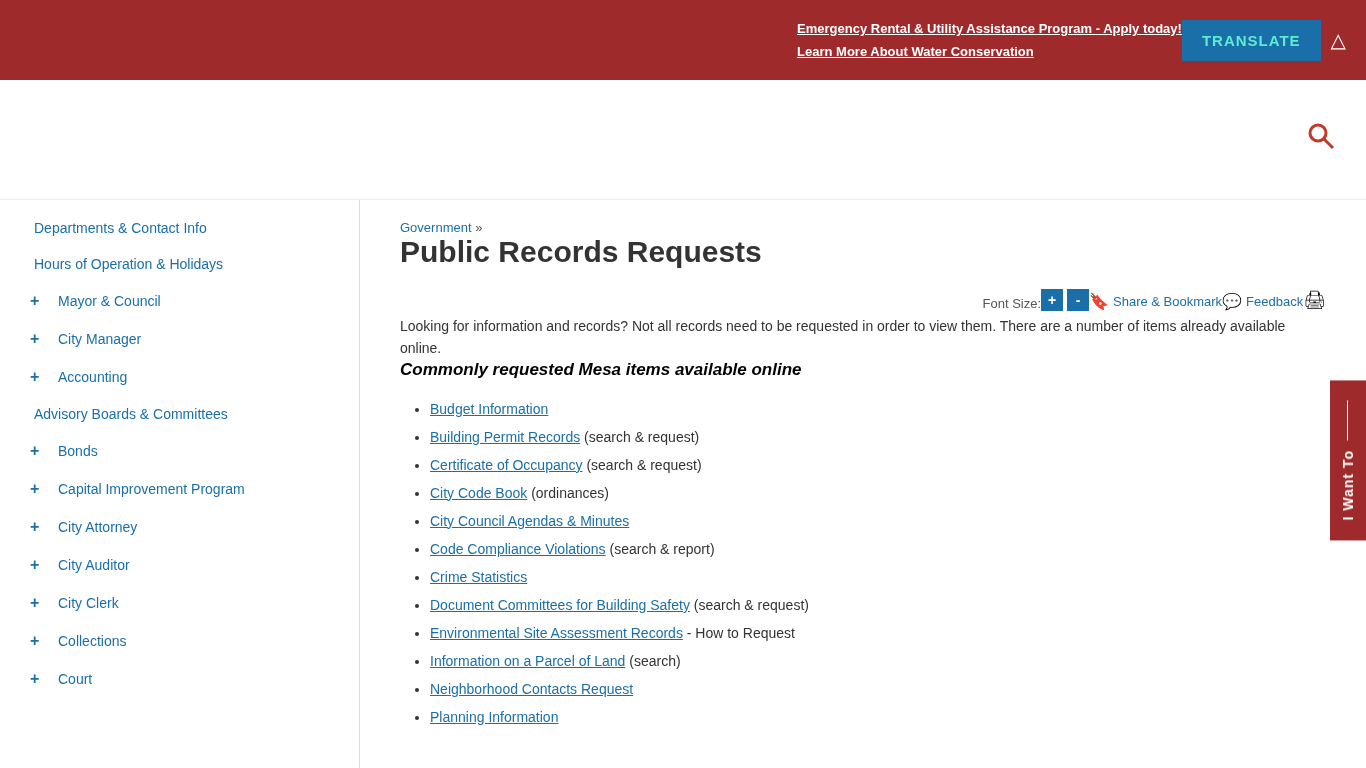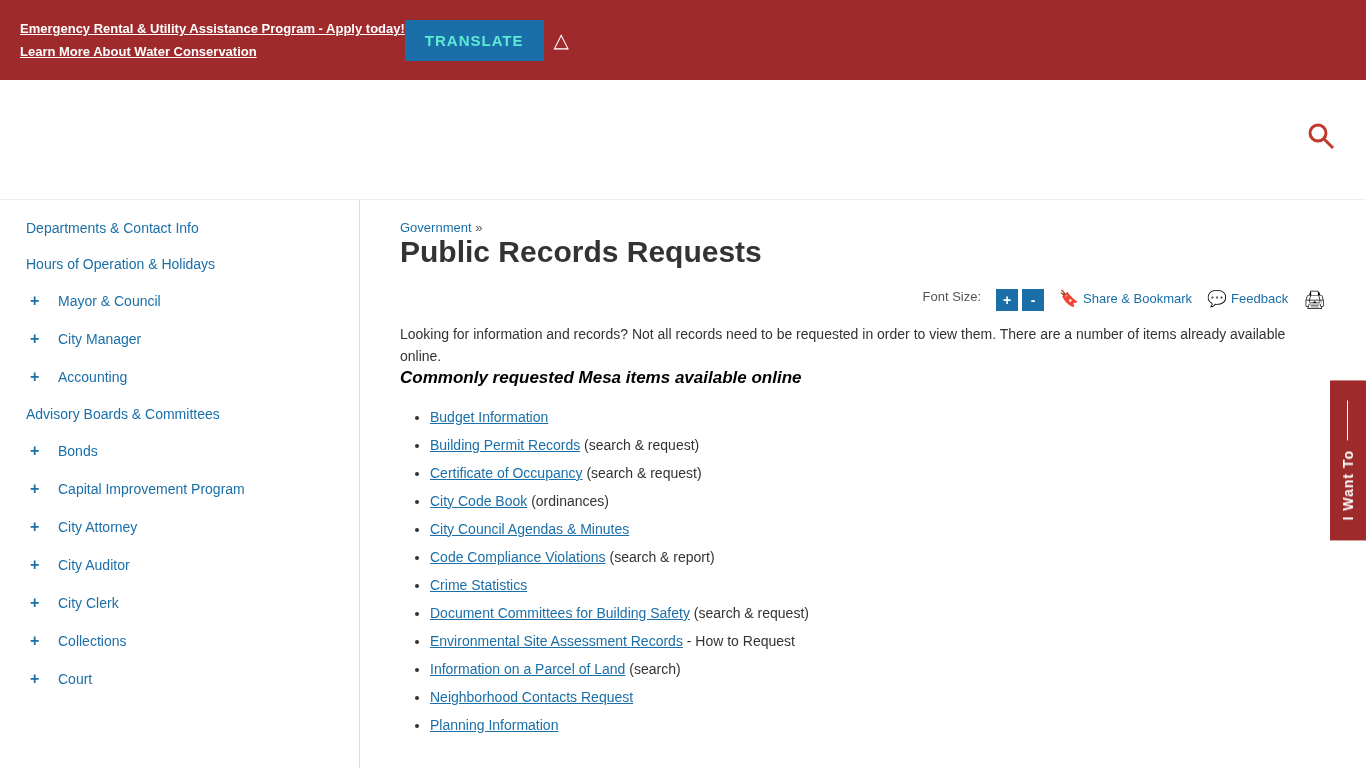--- a/index.html
+++ b/index.html
@@ -3,21 +3,21 @@
   <meta charset="utf-8">
   <style>
     * { margin: 0; padding: 0; box-sizing: border-box; }
     body { font-family: Arial, Helvetica, sans-serif; font-size: 14px; color: #333; background: #fff; }
 
     
     .top-banner {
       background-color: #9e2a2b;
       padding: 0 20px;
       display: flex;
-      justify-content: flex-start;
+      justify-content: flex-end;
       align-items: center;
       min-height: 80px;
     }
     .top-banner-links { display: flex; flex-direction: column; gap: 8px; }
     .top-banner-links a {
       color: #fff;
       text-decoration: underline;
       font-size: 13px;
       font-weight: bold;
     }
@@ -80,21 +80,21 @@
       border-bottom: none;
     }
     .sidebar-item .plus {
       color: #1a6fa8;
       font-size: 16px;
       font-weight: bold;
       margin-right: 12px;
       width: 16px;
     }
     .sidebar-item .label { color: #1a6fa8; text-decoration: none; }
-    .sidebar-item.no-plus { padding-left: 26px; align-items: center; }
+    .sidebar-item.no-plus { padding-left: 34px; align-items: center; }
 
     
     .main-content {
       flex: 1;
       padding: 20px 40px 40px 40px;
       overflow-y: auto;
     }
 
     
     .breadcrumb {
@@ -107,24 +107,23 @@
     .page-title {
       font-size: 30px;
       font-weight: bold;
       color: #333;
       margin-bottom: 20px;
     }
 
     
     .content-toolbar {
       display: flex;
-      align-items: flex-start;
+      align-items: flex-end;
       justify-content: flex-end;
-      gap: 15px;
-      margin-bottom: 12px;
+      margin-bottom: 4px;
       font-size: 13px;
       color: #555;
     }
     .font-size-controls { display: flex; align-items: center; gap: 4px; }
     .font-size-btn {
       background: #1a6fa8;
       color: #fff;
       border: none;
       width: 22px;
       height: 22px;

